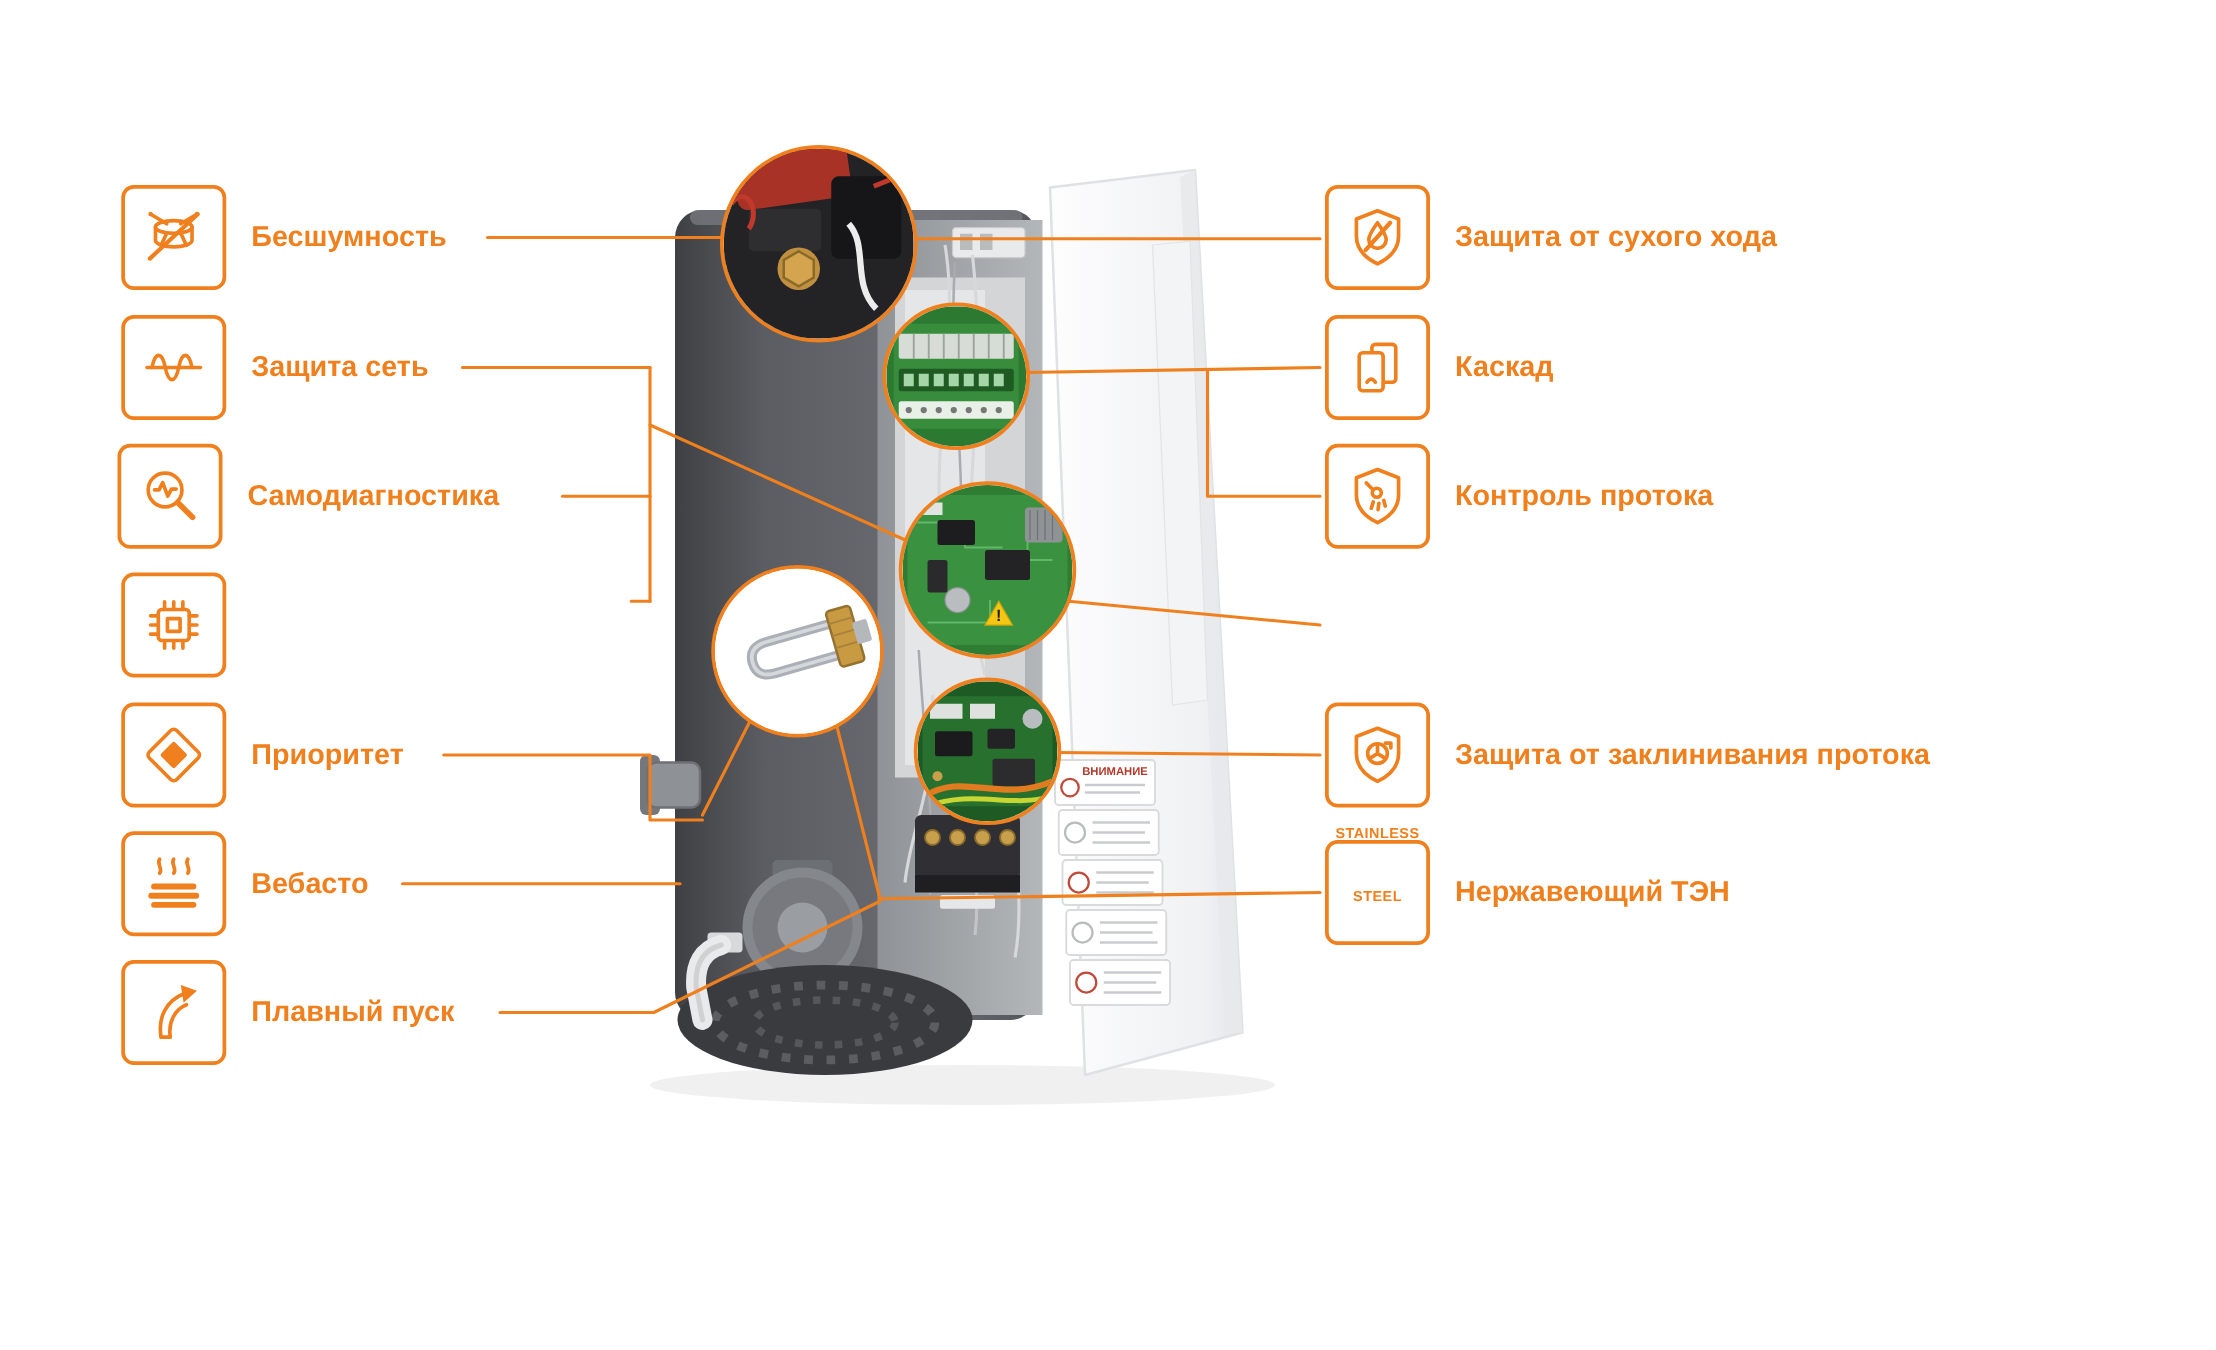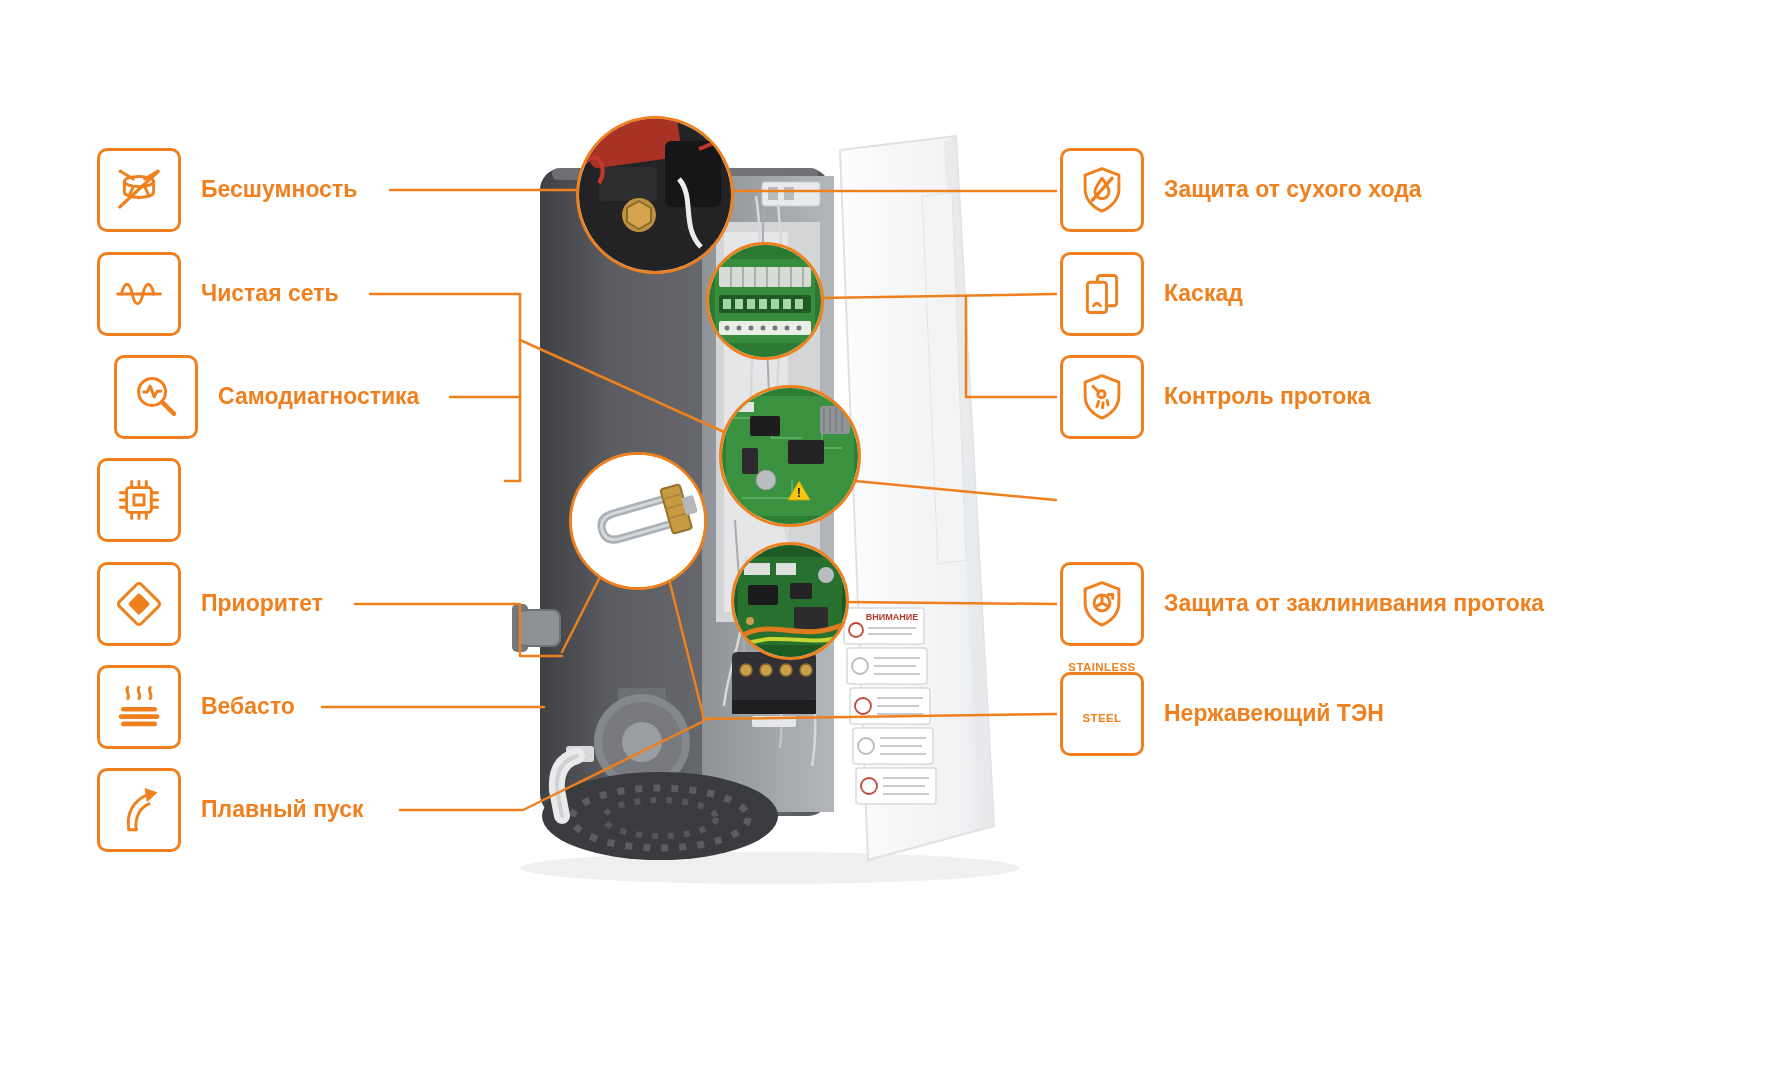--- a/index.html
+++ b/index.html
@@ -261,24 +261,24 @@
     <div class="flabel" style="width:220px">Бесшумность</div>
   </div>
 
   <div class="feature" style="left:97px;top:252px">
     <div class="icon-box">
       <svg class="ic" viewBox="0 0 48 48">
         <path d="M5 24 H43"></path>
         <path d="M8.5 24 C10.8 12.5 15.7 12.5 18 24 C20.3 35.5 25.2 35.5 27.5 24 C29.8 12.5 34.7 12.5 37 24"></path>
       </svg>
     </div>
-    <div class="flabel" style="width:220px">Чистая сеть</div>
-  </div>
-
-  <div class="feature" style="left:114px;top:355px">
+    <div class="flabel" style="width:220px">Защита сеть</div>
+  </div>
+
+  <div class="feature" style="left:94px;top:355px">
     <div class="icon-box">
       <svg class="ic" viewBox="0 0 48 48">
         <circle cx="20.5" cy="19.5" r="12"></circle>
         <path d="M29.5 28.5 L40 39" stroke-width="4"></path>
         <path d="M13 19.5 h3.2 l2.6 -5.2 l3.6 9.6 l2.6 -5 h3.4"></path>
       </svg>
     </div>
     <div class="flabel" style="width:260px">Самодиагностика</div>
   </div>
 

